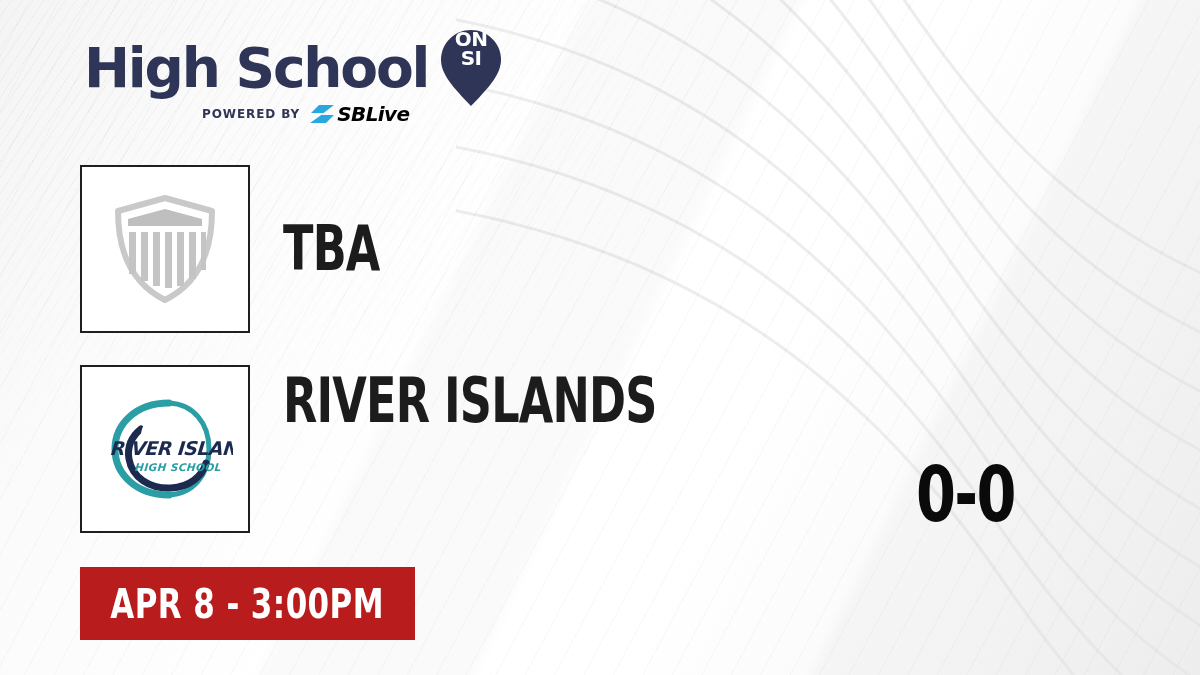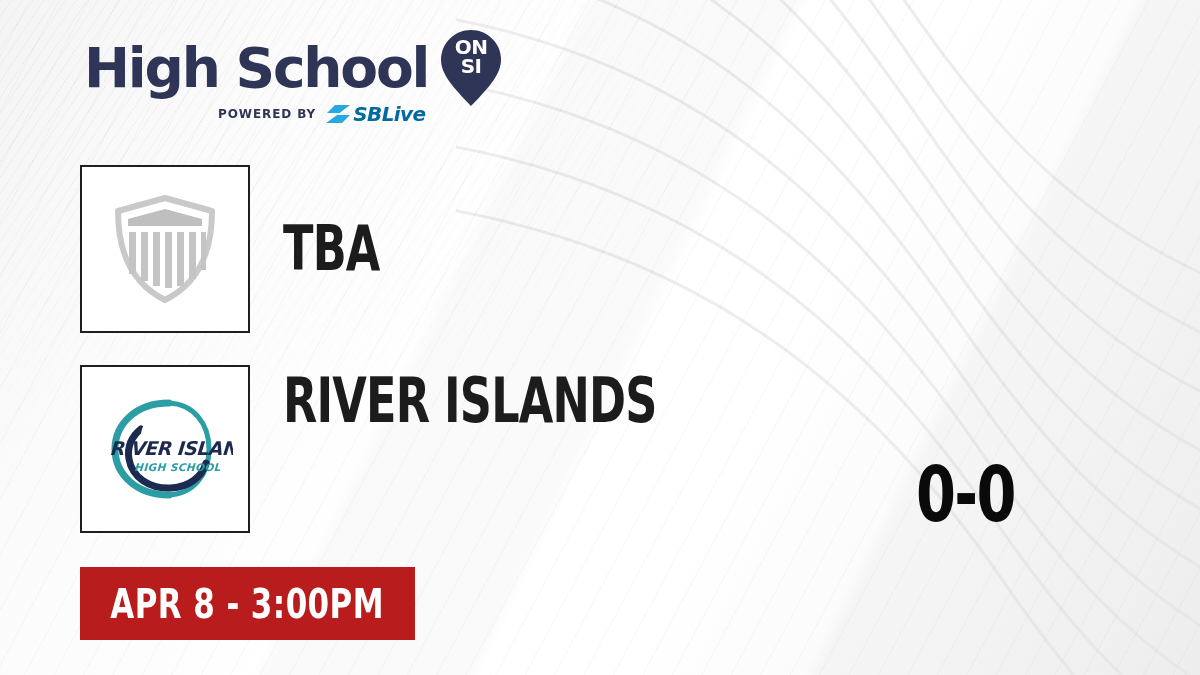--- a/index.html
+++ b/index.html
@@ -91,21 +91,21 @@
     position: relative;
     margin-left: 12px;
     width: 62px;
     height: 76px;
     flex: 0 0 auto;
   }
   .brand-pin svg { position: absolute; inset: 0; width: 62px; height: 76px; }
   .pin-text {
     position: absolute;
     left: 0;
-    top: 8px;
+    top: 0;
     width: 62px;
     text-align: center;
     color: #ffffff;
     font-family: "DejaVu Sans", sans-serif;
     font-weight: 700;
     font-size: 20px;
     line-height: 19px;
     letter-spacing: -0.5px;
   }
   .powered {
@@ -115,35 +115,34 @@
     margin-left: 118px;
     height: 20px;
   }
   .powered-label {
     font-family: "DejaVu Sans", sans-serif;
     font-weight: 700;
     font-size: 12px;
     letter-spacing: 0.9px;
     color: #2f3556;
     white-space: nowrap;
-    margin-left: 16px;
   }
   .sbl-mark {
     margin-left: 9px;
     display: flex;
     align-items: center;
   }
   .sbl-mark svg { display: block; }
   .sbl-word {
     font-family: "DejaVu Sans", sans-serif;
     font-weight: 700;
     font-style: italic;
     font-size: 20px;
     letter-spacing: -0.6px;
-    color: #0369a1;
+    color: #000000;
     margin-left: 2px;
     white-space: nowrap;
   }
 
   
   .team-card {
     position: absolute;
     left: 80px;
     width: 170px;
     height: 168px;

